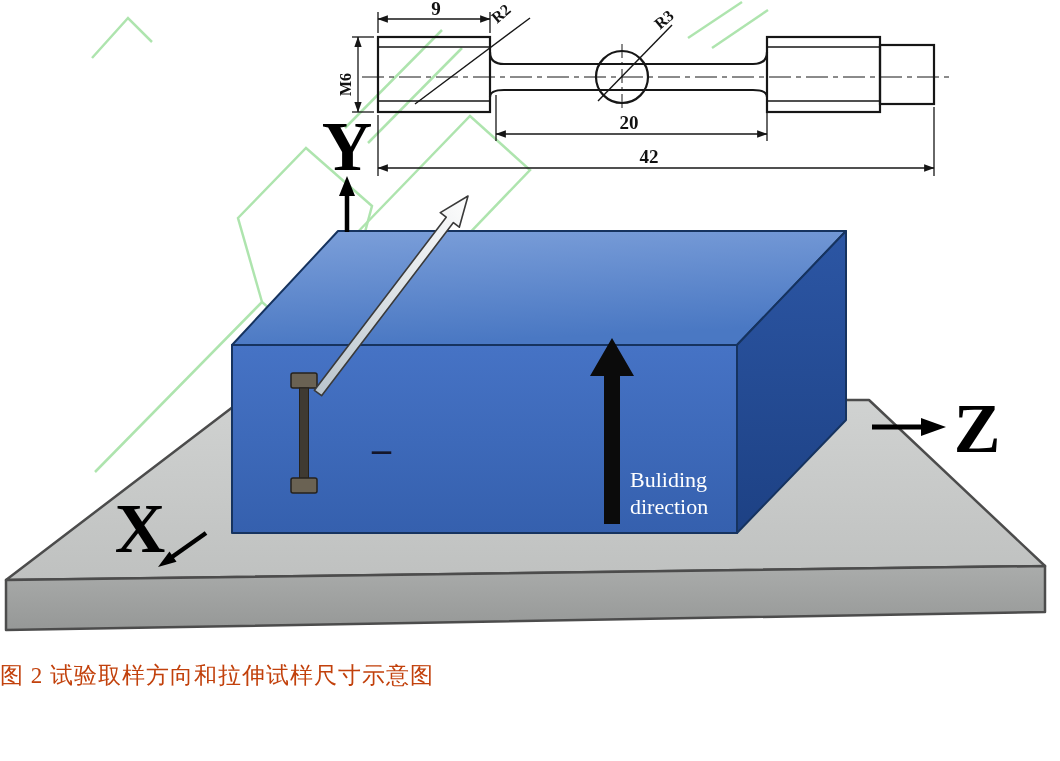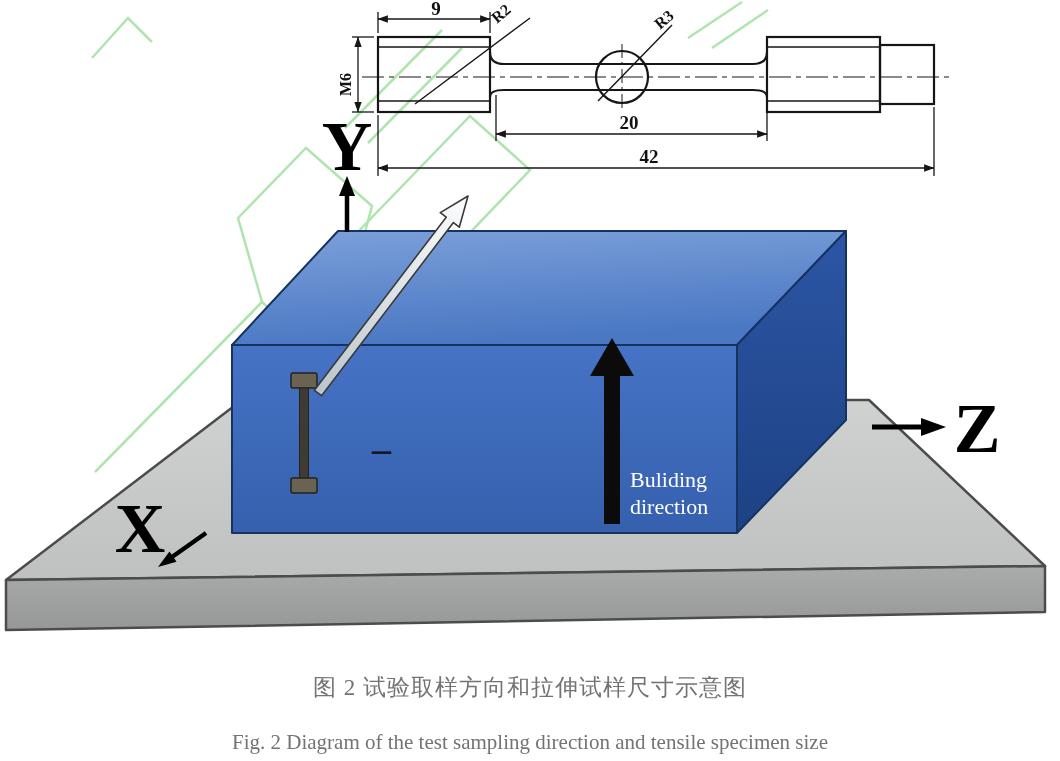--- a/index.html
+++ b/index.html
@@ -8,21 +8,21 @@
     font-family:"Liberation Serif","DejaVu Serif",serif;
   }
   .page svg{position:absolute;left:0;top:0;}
   
   .dim{font-family:"Liberation Serif","DejaVu Serif",serif;font-weight:700;font-size:19px;fill:#111;}
   .rlabel{font-family:"Liberation Serif","DejaVu Serif",serif;font-weight:700;font-size:16px;fill:#111;}
   .axis{font-family:"Liberation Serif","DejaVu Serif",serif;font-weight:600;font-size:70px;fill:#000;}
   .bd{font-family:"Liberation Serif","DejaVu Serif",serif;font-weight:400;font-size:22px;fill:#ffffff;}
   .dash-t{font-family:"Liberation Serif","DejaVu Serif",serif;font-weight:700;font-size:38px;fill:#14162a;}
   
-  .caption{position:absolute;left:0;width:100%;text-align:center;color:#737373;margin-top:12px;}
+  .caption{position:absolute;left:0;width:100%;text-align:left;color:#c2410c;}
   .caption-zh{top:660px;font-size:23px;letter-spacing:1px;}
   .caption-en{top:718px;font-size:21px;}
 </style>
 </head>
 <body>
 
 <div class="page">
   <svg width="1060" height="761" viewBox="0 0 1060 761">
     <defs>
       <marker id="dimArrow" viewBox="0 0 10 10" refX="9.5" refY="5" markerWidth="10" markerHeight="8" orient="auto-start-reverse">
@@ -153,14 +153,13 @@
         <line x1="378" y1="168" x2="934" y2="168" marker-start="url(#dimArrow)" marker-end="url(#dimArrow)"></line>
       </g>
       <text class="dim" x="649" y="163" text-anchor="middle" stroke="none" fill="#111">42</text>
 
       <text class="rlabel" transform="translate(497,24) rotate(-40)" stroke="none" fill="#111">R2</text>
       <text class="rlabel" transform="translate(660,30) rotate(-40)" stroke="none" fill="#111">R3</text>
     </g>
   </svg>
 
   <div class="caption caption-zh">图 2 试验取样方向和拉伸试样尺寸示意图</div>
-  <div class="caption caption-en">Fig. 2 Diagram of the test sampling direction and tensile specimen size</div>
 </div>
 
 </body></html>

